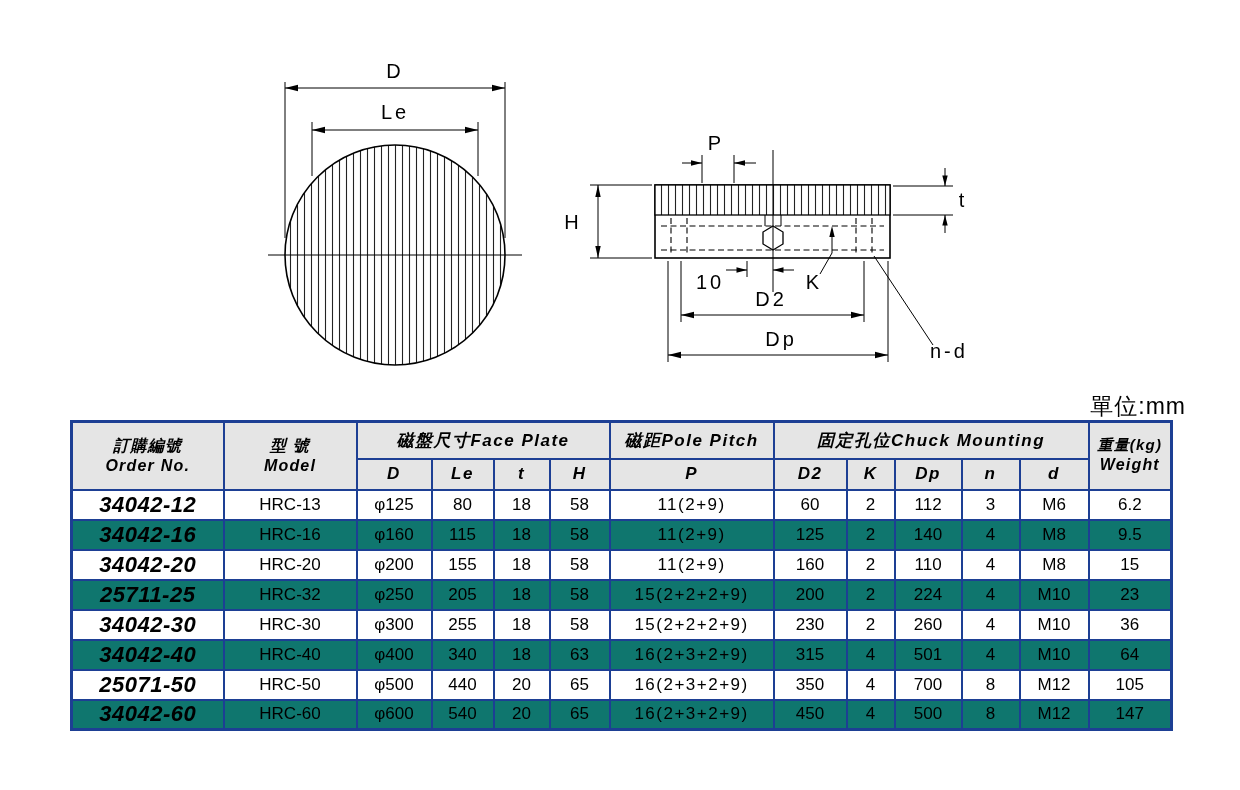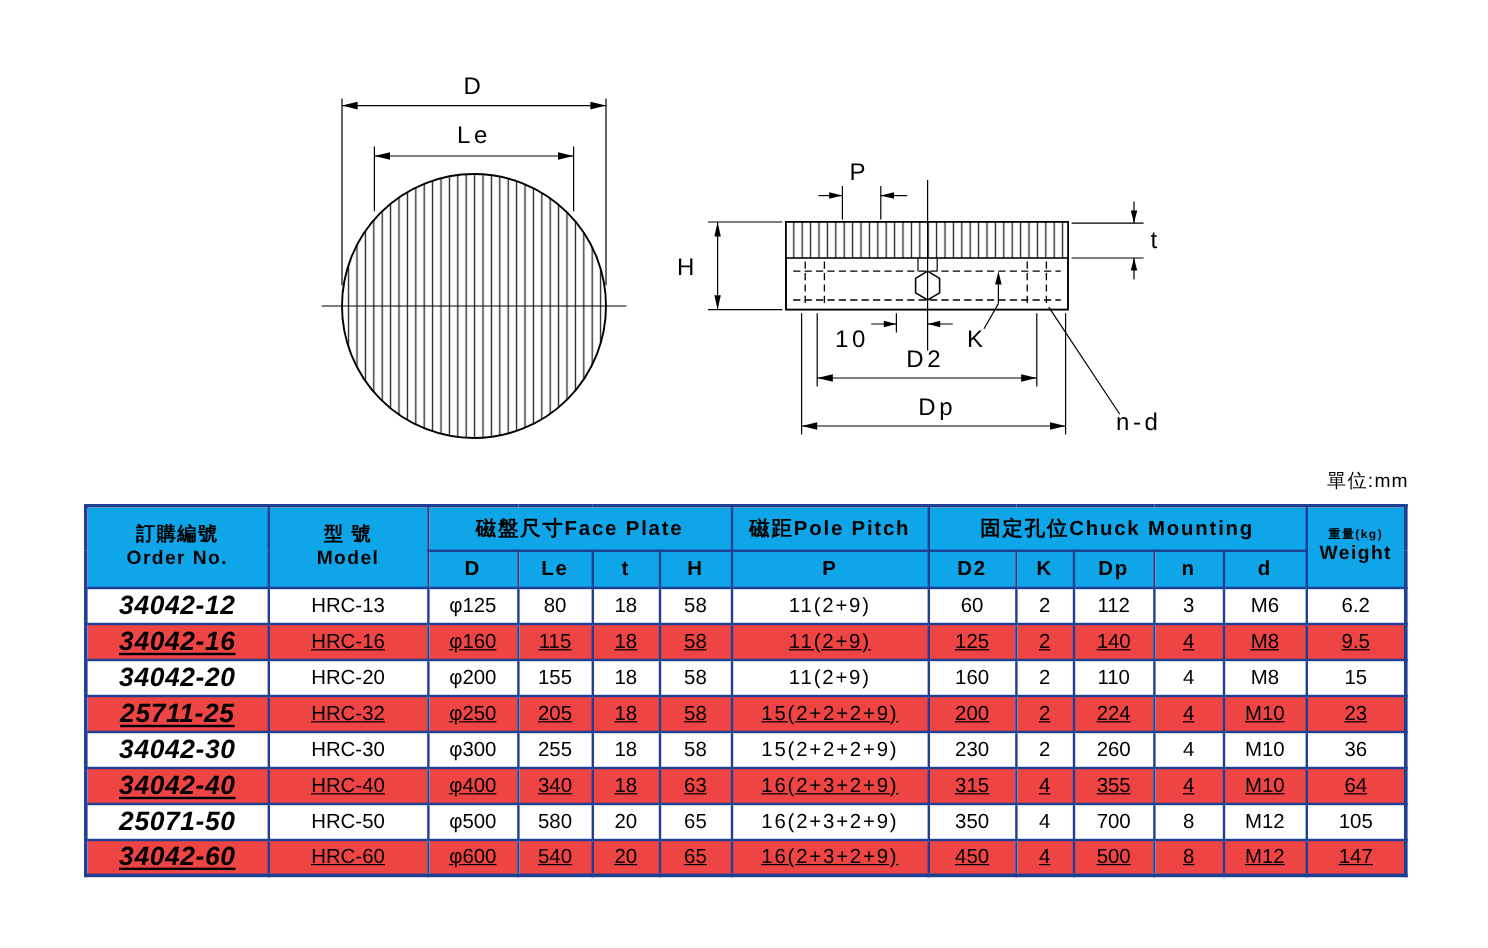--- a/index.html
+++ b/index.html
@@ -12,42 +12,42 @@
   svg text {
     font-family:"Liberation Sans", sans-serif;
     font-size:20px; fill:#000;
   }
   svg text.dim { letter-spacing:3px; }
   .thin   { stroke:#000; stroke-width:1; fill:none; }
   .dash   { stroke:#000; stroke-width:1.1; fill:none; stroke-dasharray:6 3.5; }
   .arw    { fill:#000; stroke:none; }
 
   .unit-label {
-    position:absolute; top:391px; right:66px;
-    font-size:16px; letter-spacing:1px;
+    position:absolute; top:391px; right:54px;
+    font-size:23px; letter-spacing:1px;
   }
 
   table.spec {
     position:absolute; left:70px; top:420px; width:1100px;
     border-collapse:collapse; table-layout:fixed;
     border:3px solid #1d3f94;
   }
   .spec th, .spec td {
     border:2px solid #1d3f94; text-align:center; vertical-align:middle;
     padding:0; overflow:hidden; white-space:nowrap;
   }
   .spec thead th {
-    background:#0ea5e9; font-weight:700; letter-spacing:1.5px; font-size:17px;
+    background:#e5e5e5; font-weight:700; letter-spacing:1.5px; font-size:17px;font-style:italic;
   }
   .spec thead tr:first-child th { height:37px; }
   .spec thead tr:nth-child(2) th { height:31px; }
   .spec thead th .line { line-height:1.25; font-size:16px; letter-spacing:1.2px; }
-  .spec thead th .line.small { font-size:10px; }
+  .spec thead th .line.small { font-size:15px; }
   .spec tbody td { height:30px; font-size:17px; background:#fff; }
-  .spec tbody tr.alt td { background:#ef4444;text-decoration:underline; }
+  .spec tbody tr.alt td { background:#0f766e; }
   .spec td.order { font-weight:700; font-style:italic; font-size:22px; letter-spacing:0.5px; }
   .spec td.pitch { letter-spacing:1.5px; }
 </style>
 </head>
 <body>
 
 <svg class="drawings" width="1240" height="412" viewBox="0 0 1240 412">
   <defs>
     <pattern id="poleHatch" width="7" height="10" patternUnits="userSpaceOnUse">
       <rect width="7" height="10" fill="#ffffff"></rect>
@@ -297,30 +297,30 @@
     <tr class="alt">
       <td class="order">34042-40</td>
       <td>HRC-40</td>
       <td>φ400</td>
       <td>340</td>
       <td>18</td>
       <td>63</td>
       <td class="pitch">16(2+3+2+9)</td>
       <td>315</td>
       <td>4</td>
-      <td>355</td>
+      <td>501</td>
       <td>4</td>
       <td>M10</td>
       <td>64</td>
     </tr>
     <tr>
       <td class="order">25071-50</td>
       <td>HRC-50</td>
       <td>φ500</td>
-      <td>580</td>
+      <td>440</td>
       <td>20</td>
       <td>65</td>
       <td class="pitch">16(2+3+2+9)</td>
       <td>350</td>
       <td>4</td>
       <td>700</td>
       <td>8</td>
       <td>M12</td>
       <td>105</td>
     </tr>

